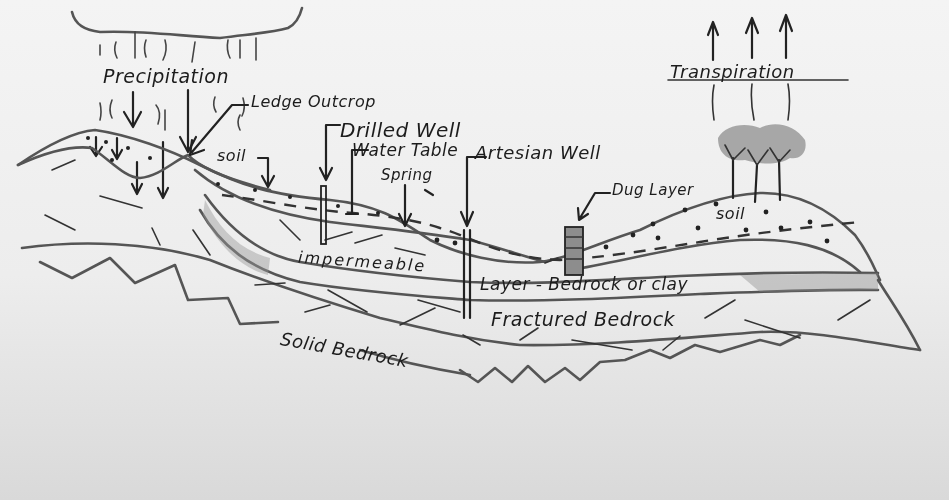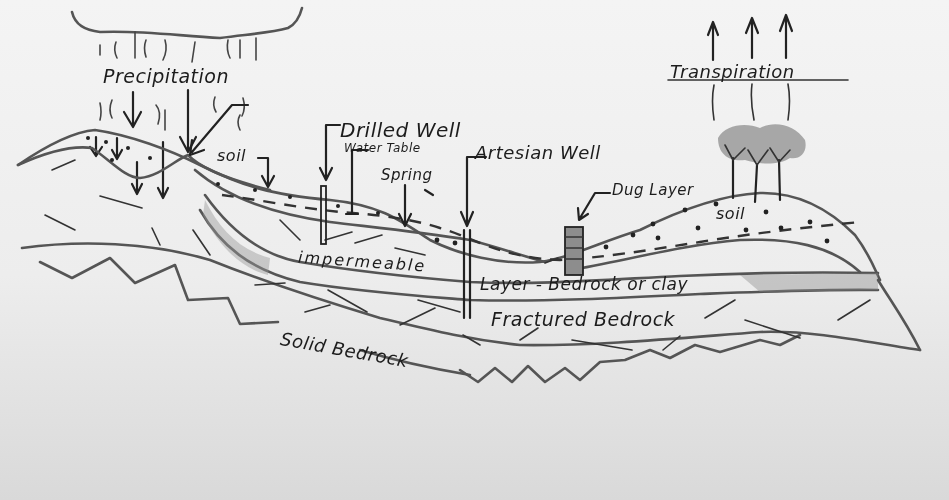--- a/index.html
+++ b/index.html
@@ -159,23 +159,24 @@
     <g>
       <path class="ink" d="M713 25 L713 60 M708 35 L713 22 L718 35"></path>
       <path class="ink" d="M752 20 L752 58 M746 33 L752 18 L758 33"></path>
       <path class="ink" d="M786 18 L786 58 M780 31 L786 15 L792 31"></path>
       <path class="ink-thin" d="M714 85 Q711 100 714 120 M752 84 Q750 100 754 120 M788 84 Q791 100 788 120"></path>
       <path class="ink-thin" d="M668 80 L848 80"></path>
     </g>
   </svg>
 
   <div class="lbl" style="left:103px;top:67px;font-size:19px;">Precipitation</div>
+  <div class="lbl" style="left:251px;top:94px;font-size:16px;">Ledge Outcrop</div>
   <div class="lbl" style="left:217px;top:148px;font-size:16px;">soil</div>
   <div class="lbl" style="left:340px;top:120px;font-size:20px;">Drilled Well</div>
-  <div class="lbl" style="left:344px;top:142px;font-size:12px;">Water Table</div>
+  <div class="lbl" style="left:352px;top:142px;font-size:17px;">Water Table</div>
   <div class="lbl" style="left:381px;top:168px;font-size:15px;text-align:center;">Spring</div>
   <div class="lbl" style="left:475px;top:144px;font-size:18px;">Artesian Well</div>
   <div class="lbl" style="left:612px;top:183px;font-size:15px;">Dug Layer</div>
   <div class="lbl" style="left:670px;top:63px;font-size:18px;">Transpiration</div>
   <div class="lbl" style="left:716px;top:206px;font-size:16px;">soil</div>
   <div class="lbl" style="left:298px;top:254px;font-size:16px;letter-spacing:2px;transform:rotate(4deg);">impermeable</div>
   <div class="lbl" style="left:480px;top:276px;font-size:17px;">Layer - Bedrock or clay</div>
   <div class="lbl" style="left:491px;top:310px;font-size:19px;">Fractured Bedrock</div>
   <div class="lbl" style="left:282px;top:330px;font-size:18px;transform:rotate(10deg);transform-origin:left top;">Solid Bedrock</div>
 </div>

